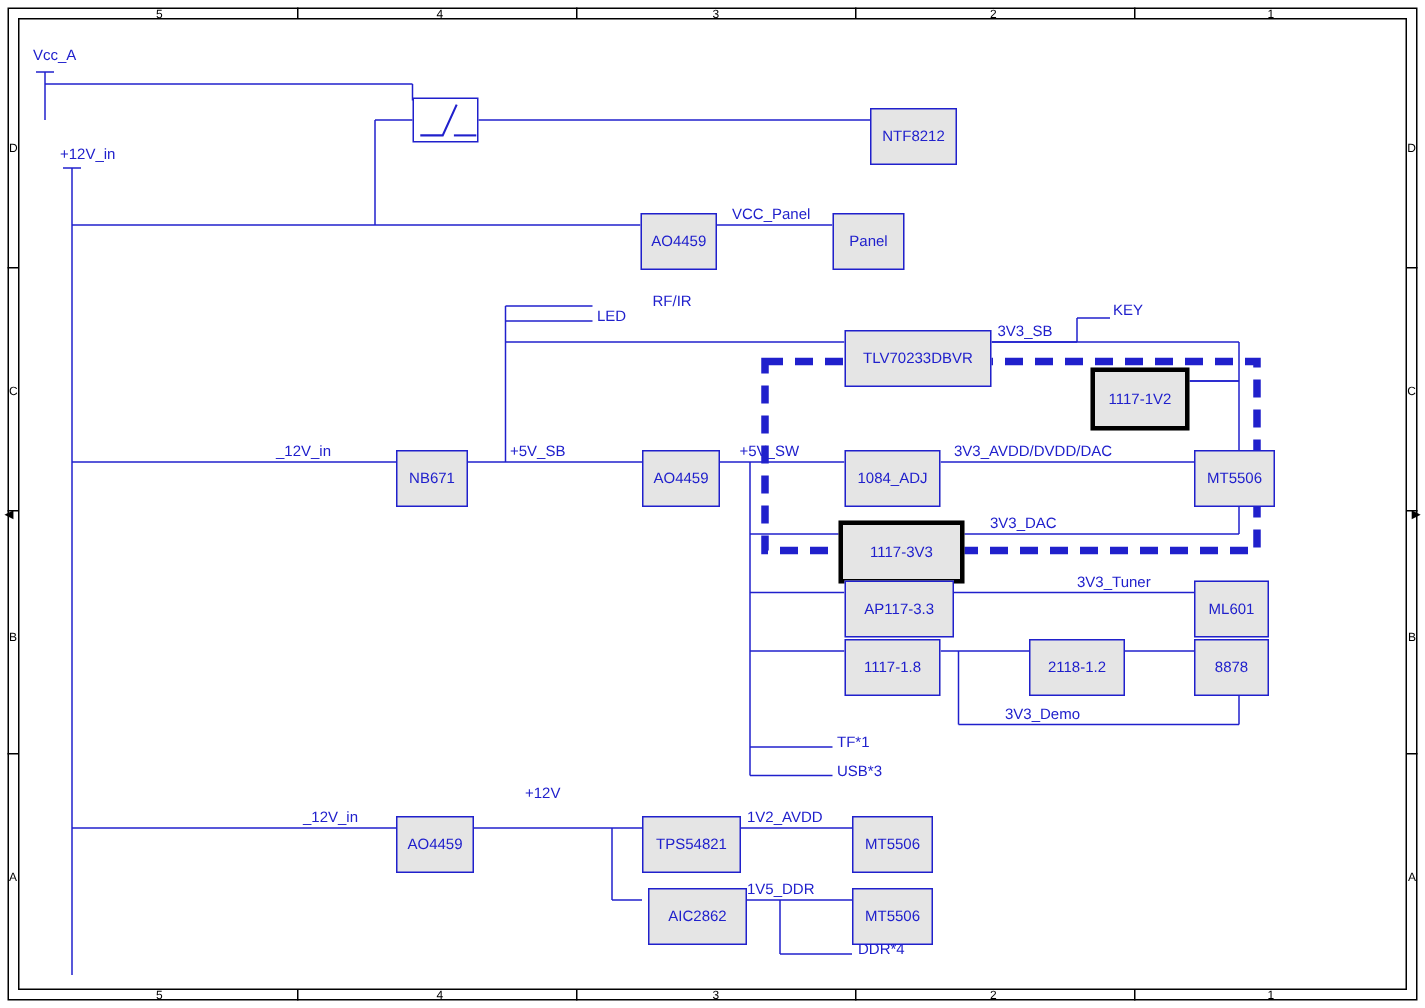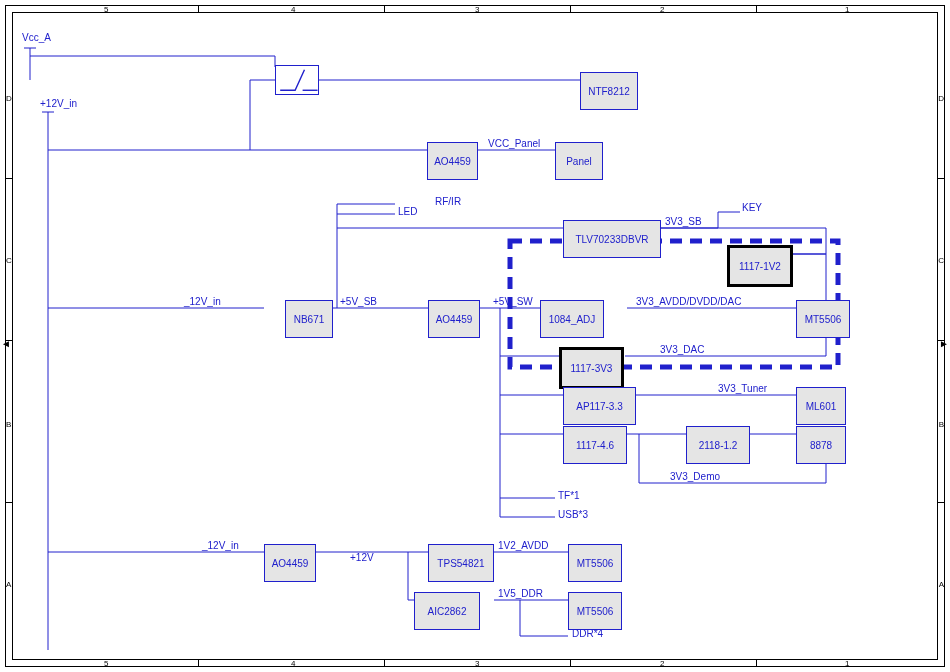--- a/index.html
+++ b/index.html
@@ -169,39 +169,39 @@
   <div class="label" style="top:296px; left:184px;">_12V_in</div>
   <div class="label" style="top:296px; left:340px;">+5V_SB</div>
   <div class="label" style="top:296px; left:493px;">+5V_SW</div>
   <div class="label" style="top:296px; left:636px;">3V3_AVDD/DVDD/DAC</div>
   <div class="label" style="top:344px; left:660px;">3V3_DAC</div>
   <div class="label" style="top:383px; left:718px;">3V3_Tuner</div>
   <div class="label" style="top:471px; left:670px;">3V3_Demo</div>
   <div class="label" style="top:490px; left:558px;">TF*1</div>
   <div class="label" style="top:509px; left:558px;">USB*3</div>
   <div class="label" style="top:540px; left:202px;">_12V_in</div>
-  <div class="label" style="top:552px; left:350px;">+12V</div>
+  <div class="label" style="top:524px; left:350px;">+12V</div>
   <div class="label" style="top:540px; left:498px;">1V2_AVDD</div>
   <div class="label" style="top:588px; left:498px;">1V5_DDR</div>
   <div class="label" style="top:628px; left:572px;">DDR*4</div>
 
   <div class="block" style="top:72px; left:580px; width:58px; height:16px;">NTF8212</div>
   <div class="block" style="top:142px; left:427px; width:51px; height:16px;">AO4459</div>
   <div class="block" style="top:142px; left:555px; width:48px; height:16px;">Panel</div>
-  <div class="block" style="top:300px; left:264px; width:48px; height:16px;margin-left:21px;">NB671</div>
+  <div class="block" style="top:300px; left:264px; width:48px; height:16px;">NB671</div>
   <div class="block" style="top:300px; left:428px; width:52px; height:16px;">AO4459</div>
   <div class="block" style="top:220px; left:563px; width:98px; height:16px;">TLV70233DBVR</div>
-  <div class="block" style="top:300px; left:540px; width:64px; height:16px;">1084_ADJ</div>
+  <div class="block" style="top:300px; left:563px; width:64px; height:16px;">1084_ADJ</div>
   <div class="block emph" style="top:245px; left:727px; width:66px; height:18px;">1117-1V2</div>
-  <div class="block emph" style="top:347px; left:559px; width:65px; height:18px;">1117-3V3</div>
+  <div class="block emph" style="top:347px; left:559px; width:84px; height:18px;">1117-3V3</div>
   <div class="block" style="top:300px; left:796px; width:54px; height:16px;">MT5506</div>
   <div class="block" style="top:387px; left:563px; width:73px; height:16px;">AP117-3.3</div>
   <div class="block" style="top:387px; left:796px; width:50px; height:16px;">ML601</div>
-  <div class="block" style="top:426px; left:563px; width:64px; height:16px;">1117-4.6</div>
+  <div class="block" style="top:426px; left:563px; width:64px; height:16px;">1117-1.8</div>
   <div class="block" style="top:426px; left:686px; width:64px; height:16px;">2118-1.2</div>
   <div class="block" style="top:426px; left:796px; width:50px; height:16px;">8878</div>
   <div class="block" style="top:544px; left:264px; width:52px; height:16px;">AO4459</div>
   <div class="block" style="top:544px; left:428px; width:66px; height:16px;">TPS54821</div>
   <div class="block" style="top:544px; left:568px; width:54px; height:16px;">MT5506</div>
-  <div class="block" style="top:592px; left:414px; width:66px; height:20px;">AIC2862</div>
+  <div class="block" style="top:592px; left:432px; width:66px; height:20px;">AIC2862</div>
   <div class="block" style="top:592px; left:568px; width:54px; height:16px;">MT5506</div>
 
 </div>
 
 </body></html>

